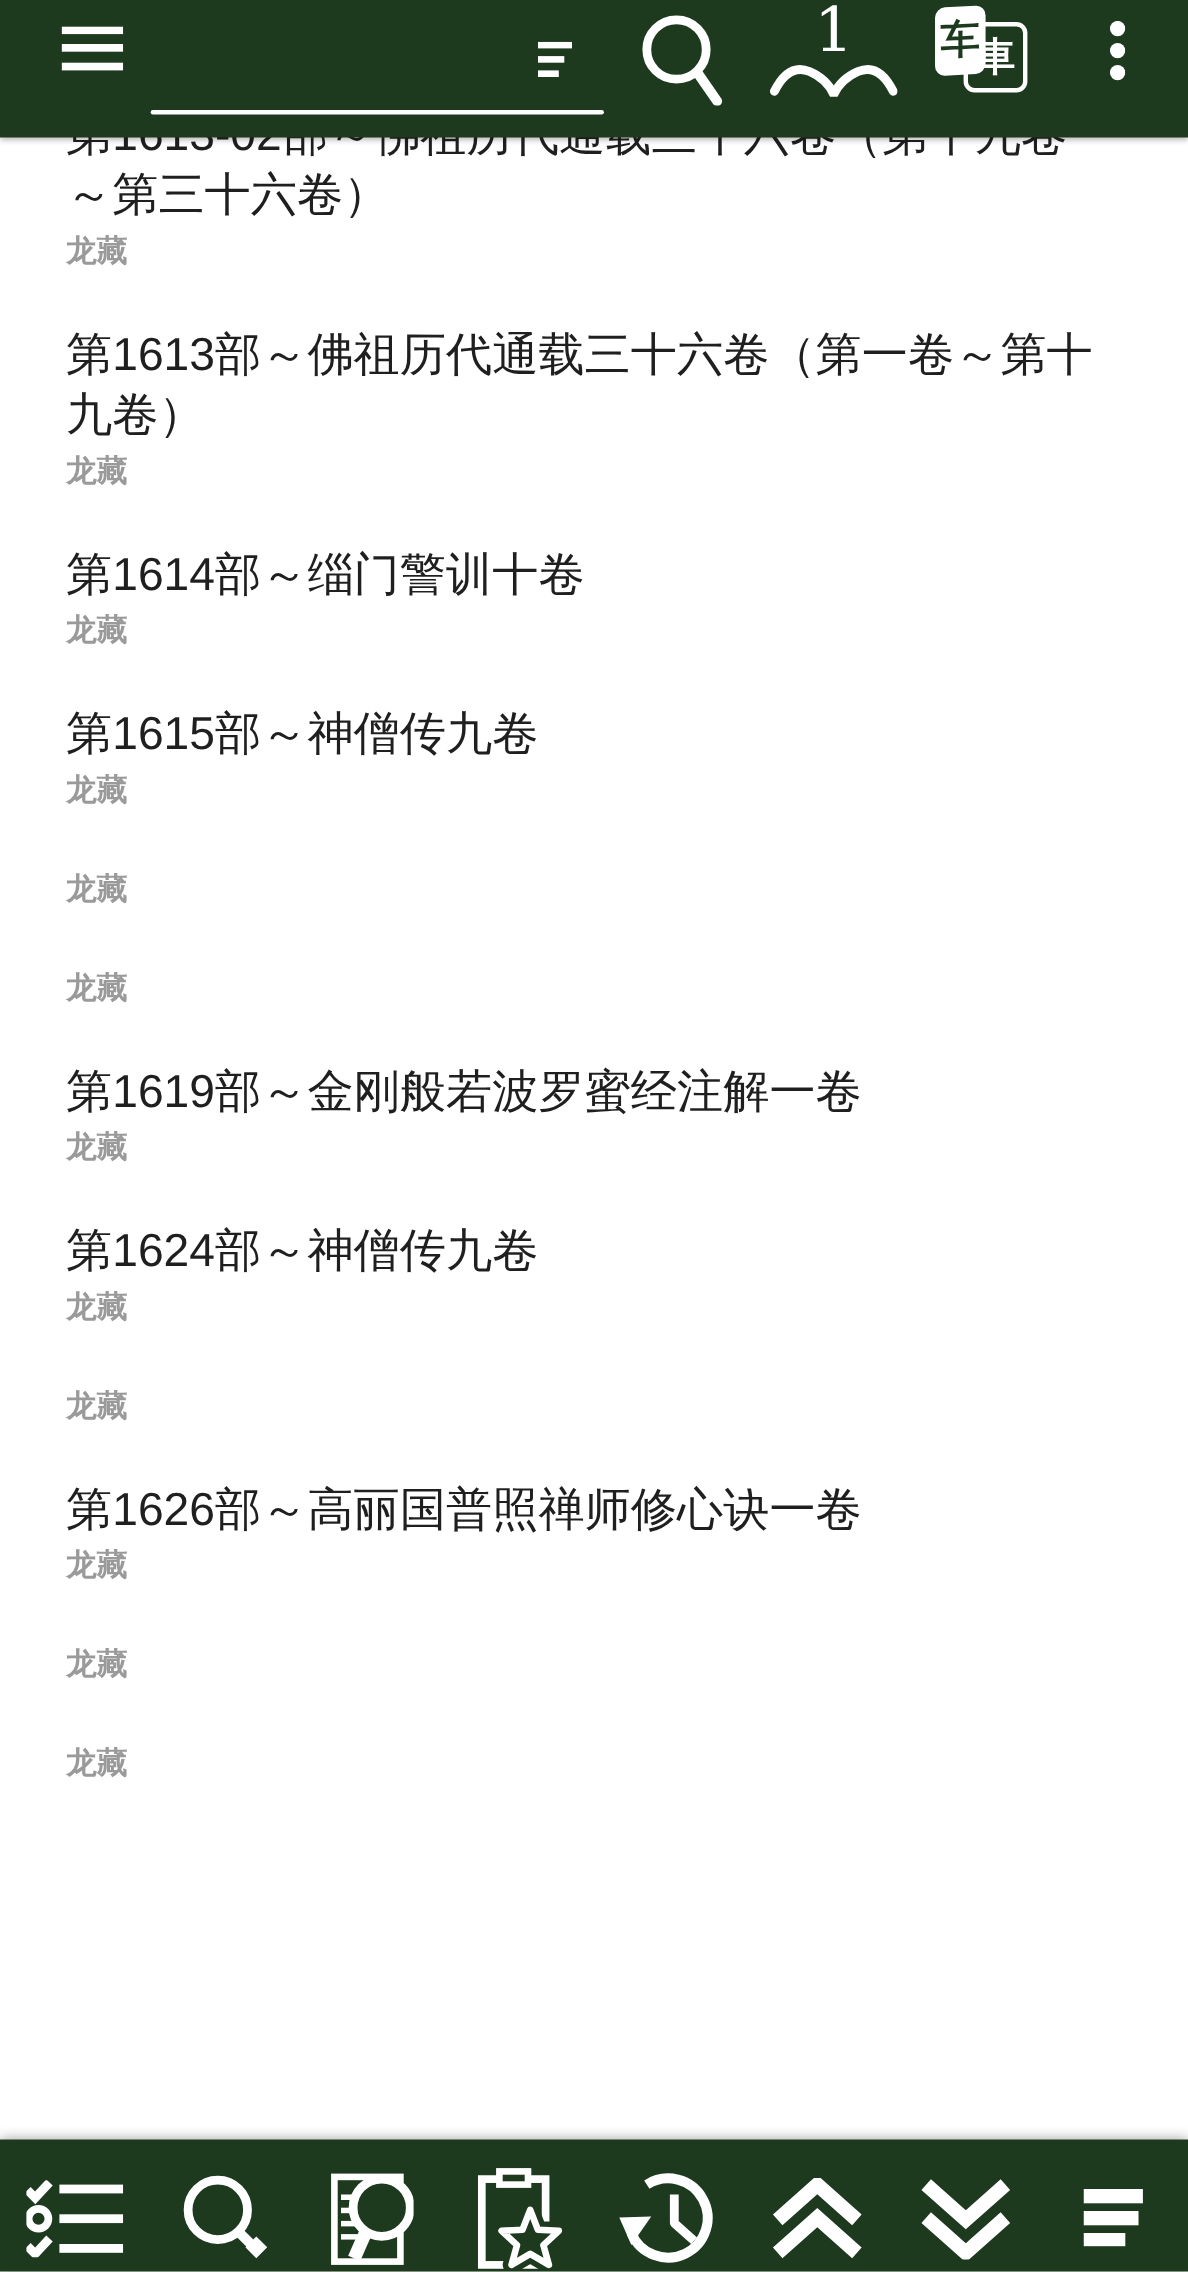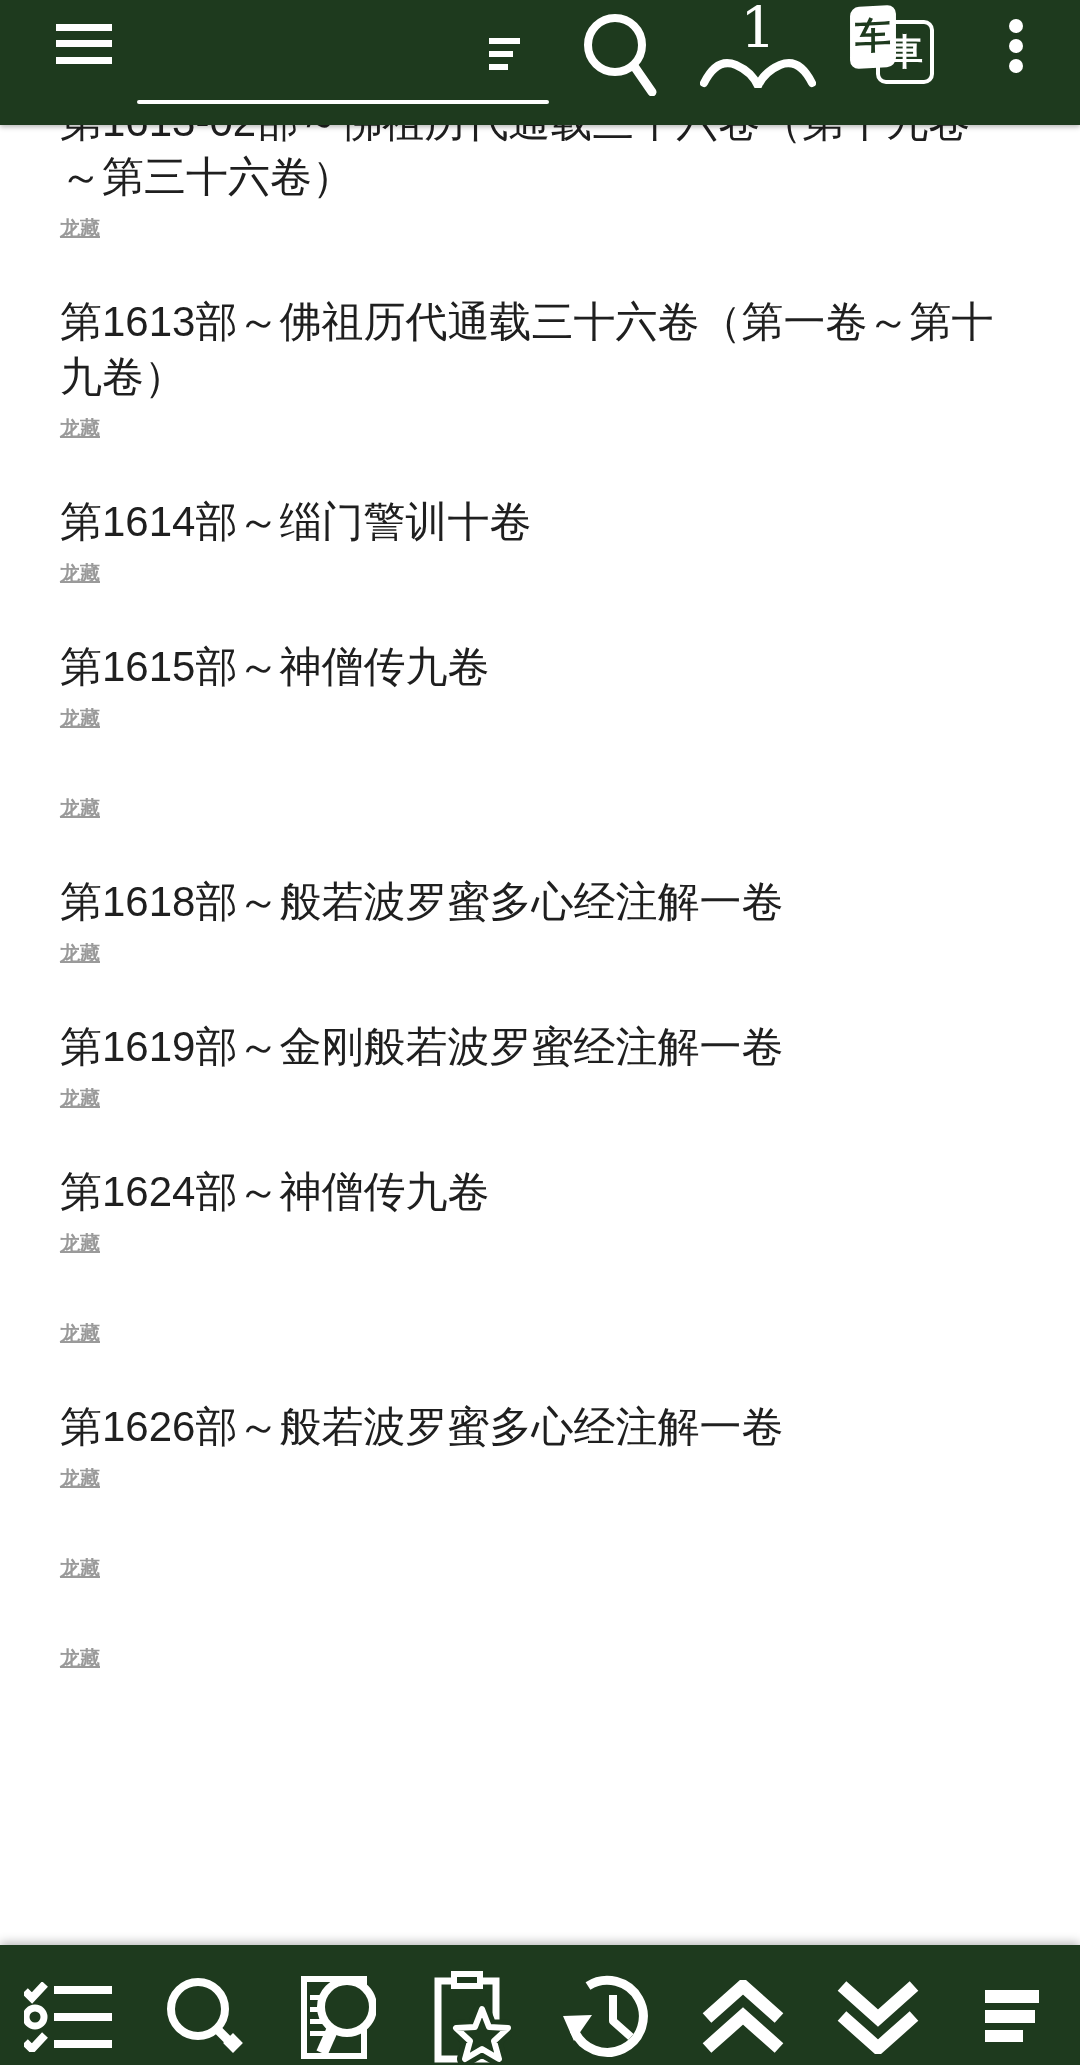--- a/index.html
+++ b/index.html
@@ -42,21 +42,21 @@
     text-align:center;font-weight:bold;transform:rotate(-3deg) skewX(-3deg);
   }
   
   .list{position:absolute;top:0;left:0;width:1080px;padding-top:68px;z-index:1;}
   .item{padding:26px 60px 22px 60px;background:#fff;}
   .item .title{
     max-width:938px;font-size:42px;line-height:55px;color:var(--title);
     letter-spacing:0;word-break:break-all;
   }
   .item .sub{
-    margin-top:6px;font-size:20px;line-height:36px;font-weight:bold;color:var(--sub);text-decoration:underline;
+    margin-top:6px;font-size:28px;line-height:36px;font-weight:bold;color:var(--sub);
   }
   
   .footer{
     position:absolute;left:0;bottom:0;width:1080px;height:120px;
     background:var(--green);z-index:20;display:flex;padding-top:24px;
     box-shadow:0 -2px 10px rgba(0,0,0,.30);
   }
   .fslot{flex:1 1 0;display:flex;align-items:center;justify-content:center;}
   svg{display:block;}
 </style>
@@ -77,36 +77,35 @@
     <div class="sub">龙藏</div>
   </div>
   <div class="item">
     <div class="title">第1615部～神僧传九卷</div>
     <div class="sub">龙藏</div>
   </div>
   <div class="item">
     <div class="sub">龙藏</div>
   </div>
   <div class="item">
-    <div class="title">第1618部～般若波罗蜜多心经注解一卷</div>
     <div class="sub">龙藏</div>
   </div>
   <div class="item">
     <div class="title">第1619部～金刚般若波罗蜜经注解一卷</div>
     <div class="sub">龙藏</div>
   </div>
   <div class="item">
     <div class="title">第1624部～神僧传九卷</div>
     <div class="sub">龙藏</div>
   </div>
   <div class="item">
     <div class="sub">龙藏</div>
   </div>
   <div class="item">
-    <div class="title">第1626部～般若波罗蜜多心经注解一卷</div>
+    <div class="title">第1626部～高丽国普照禅师修心诀一卷</div>
     <div class="sub">龙藏</div>
   </div>
   <div class="item">
     <div class="sub">龙藏</div>
   </div>
   <div class="item">
     <div class="sub">龙藏</div>
   </div>
 </div>
 

